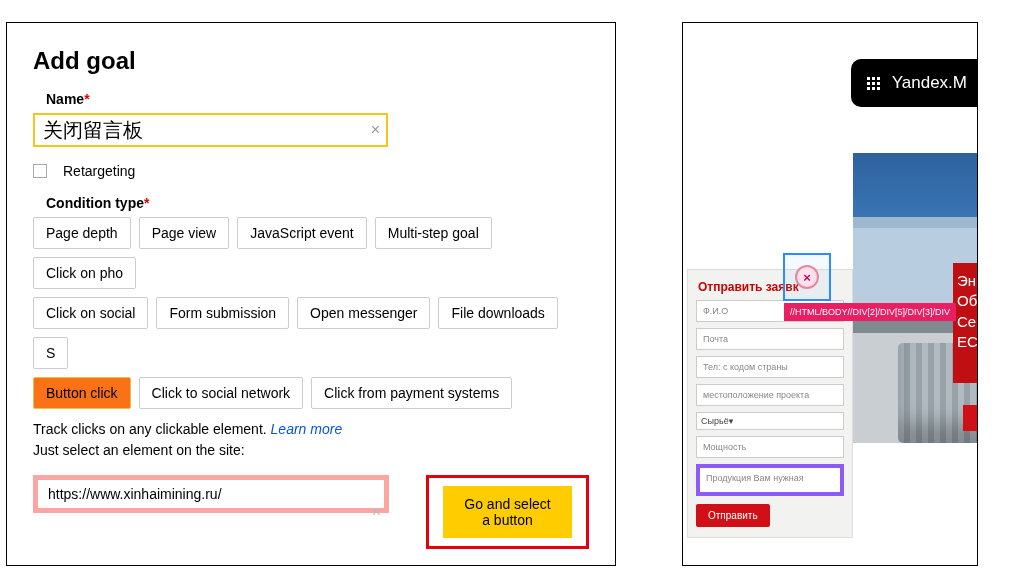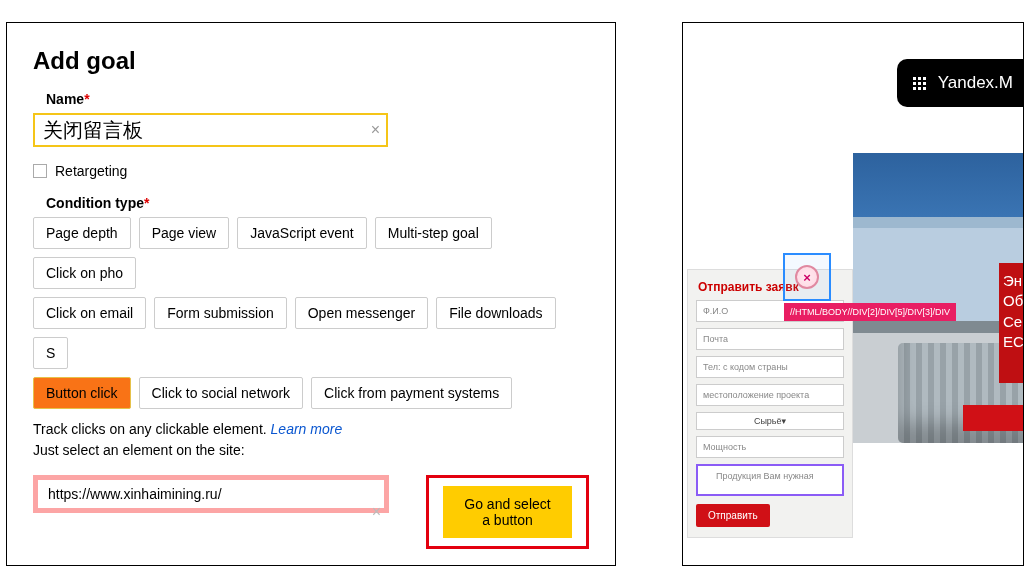--- a/index.html
+++ b/index.html
@@ -22,21 +22,21 @@
     border: 2px solid #f5c518;
     padding: 0 28px 0 8px;
     font-size: 20px;
     position: relative;
   }
   .name-wrap { position: relative; width: 355px; margin-bottom: 16px; }
   .name-clear {
     position: absolute; right: 8px; top: 50%; transform: translateY(-50%);
     color: #999; font-size: 16px; cursor: pointer;
   }
-  .check-row { display: flex; align-items: center; gap: 8px; margin-bottom: 16px; font-size: 14px; }
+  .check-row { display: flex; align-items: center; gap: 16px; margin-bottom: 16px; font-size: 14px; }
   .checkbox { width: 14px; height: 14px; border: 1px solid #aaa; display: inline-block; }
 
   .cond-row { display: flex; flex-wrap: wrap; gap: 8px; margin-bottom: 8px; }
   .cond-btn {
     border: 1px solid #ccc; background: #fff;
     padding: 7px 12px; font-size: 14px; cursor: pointer;
     border-radius: 2px; white-space: nowrap;
   }
   .cond-btn.selected { background: #f97316; border-color: #e6c24a; }
 
@@ -59,21 +59,21 @@
   }
   .go-btn {
     background: #ffcc00; border: none;
     padding: 10px 18px; font-size: 14px; font-weight: 500; cursor: pointer;
   }
 
   
   .right-panel {
     position: absolute;
     left: 682px; top: 22px;
-    width: 342px; height: 544px;
+    width: 296px; height: 544px;
     border: 1px solid #000;
     background: #fff;
     overflow: hidden;
   }
   .yandex-pill {
     position: absolute; top: 36px; right: -4px;
     background: #000; color: #fff;
     border-radius: 10px 0 0 10px;
     padding: 14px 14px 14px 16px;
     display: flex; align-items: center; gap: 12px;
@@ -138,26 +138,26 @@
   }
   .form-field {
     margin: 0 8px 6px 8px;
     background: #fff; border: 1px solid #ccc;
     padding: 5px 6px; font-size: 9px; color: #888;
   }
   .form-select {
     margin: 0 8px 6px 8px;
     background: #fff; border: 1px solid #ccc;
     padding: 3px 4px; font-size: 9px; color: #444;
-    display: flex; justify-content: center; align-items: center;
+    display: flex; justify-content: flex-start; align-items: center;
   }
   .form-textarea {
     margin: 0 8px 8px 8px;
-    background: #fff; border: 2px solid #8b5cf6;
-    padding: 5px 18px; font-size: 9px; color: #888;
+    background: #fff; border: 4px solid #8b5cf6;
+    padding: 5px 6px; font-size: 9px; color: #888;
     height: 32px;
   }
   .form-submit {
     margin: 0 8px 10px 8px;
     background: #d01016; color: #fff;
     border: none; padding: 6px 12px;
     font-size: 10px; cursor: pointer; border-radius: 2px;
   }
 
   .sel-box {
@@ -211,21 +211,21 @@
   </div>
 
   <div class="cond-row" id="cond-row-1">
       <button class="cond-btn">Page depth</button>
       <button class="cond-btn">Page view</button>
       <button class="cond-btn">JavaScript event</button>
       <button class="cond-btn">Multi-step goal</button>
       <button class="cond-btn">Click on pho</button>
     </div>
   <div class="cond-row" id="cond-row-2">
-      <button class="cond-btn">Click on email</button>
+      <button class="cond-btn">Click on social</button>
       <button class="cond-btn">Form submission</button>
       <button class="cond-btn">Open messenger</button>
       <button class="cond-btn">File downloads</button>
       <button class="cond-btn">S</button>
     </div>
   <div class="cond-row" id="cond-row-3">
       <button class="cond-btn selected">Button click</button>
       <button class="cond-btn">Click to social network</button>
       <button class="cond-btn">Click from payment systems</button>
     </div>

